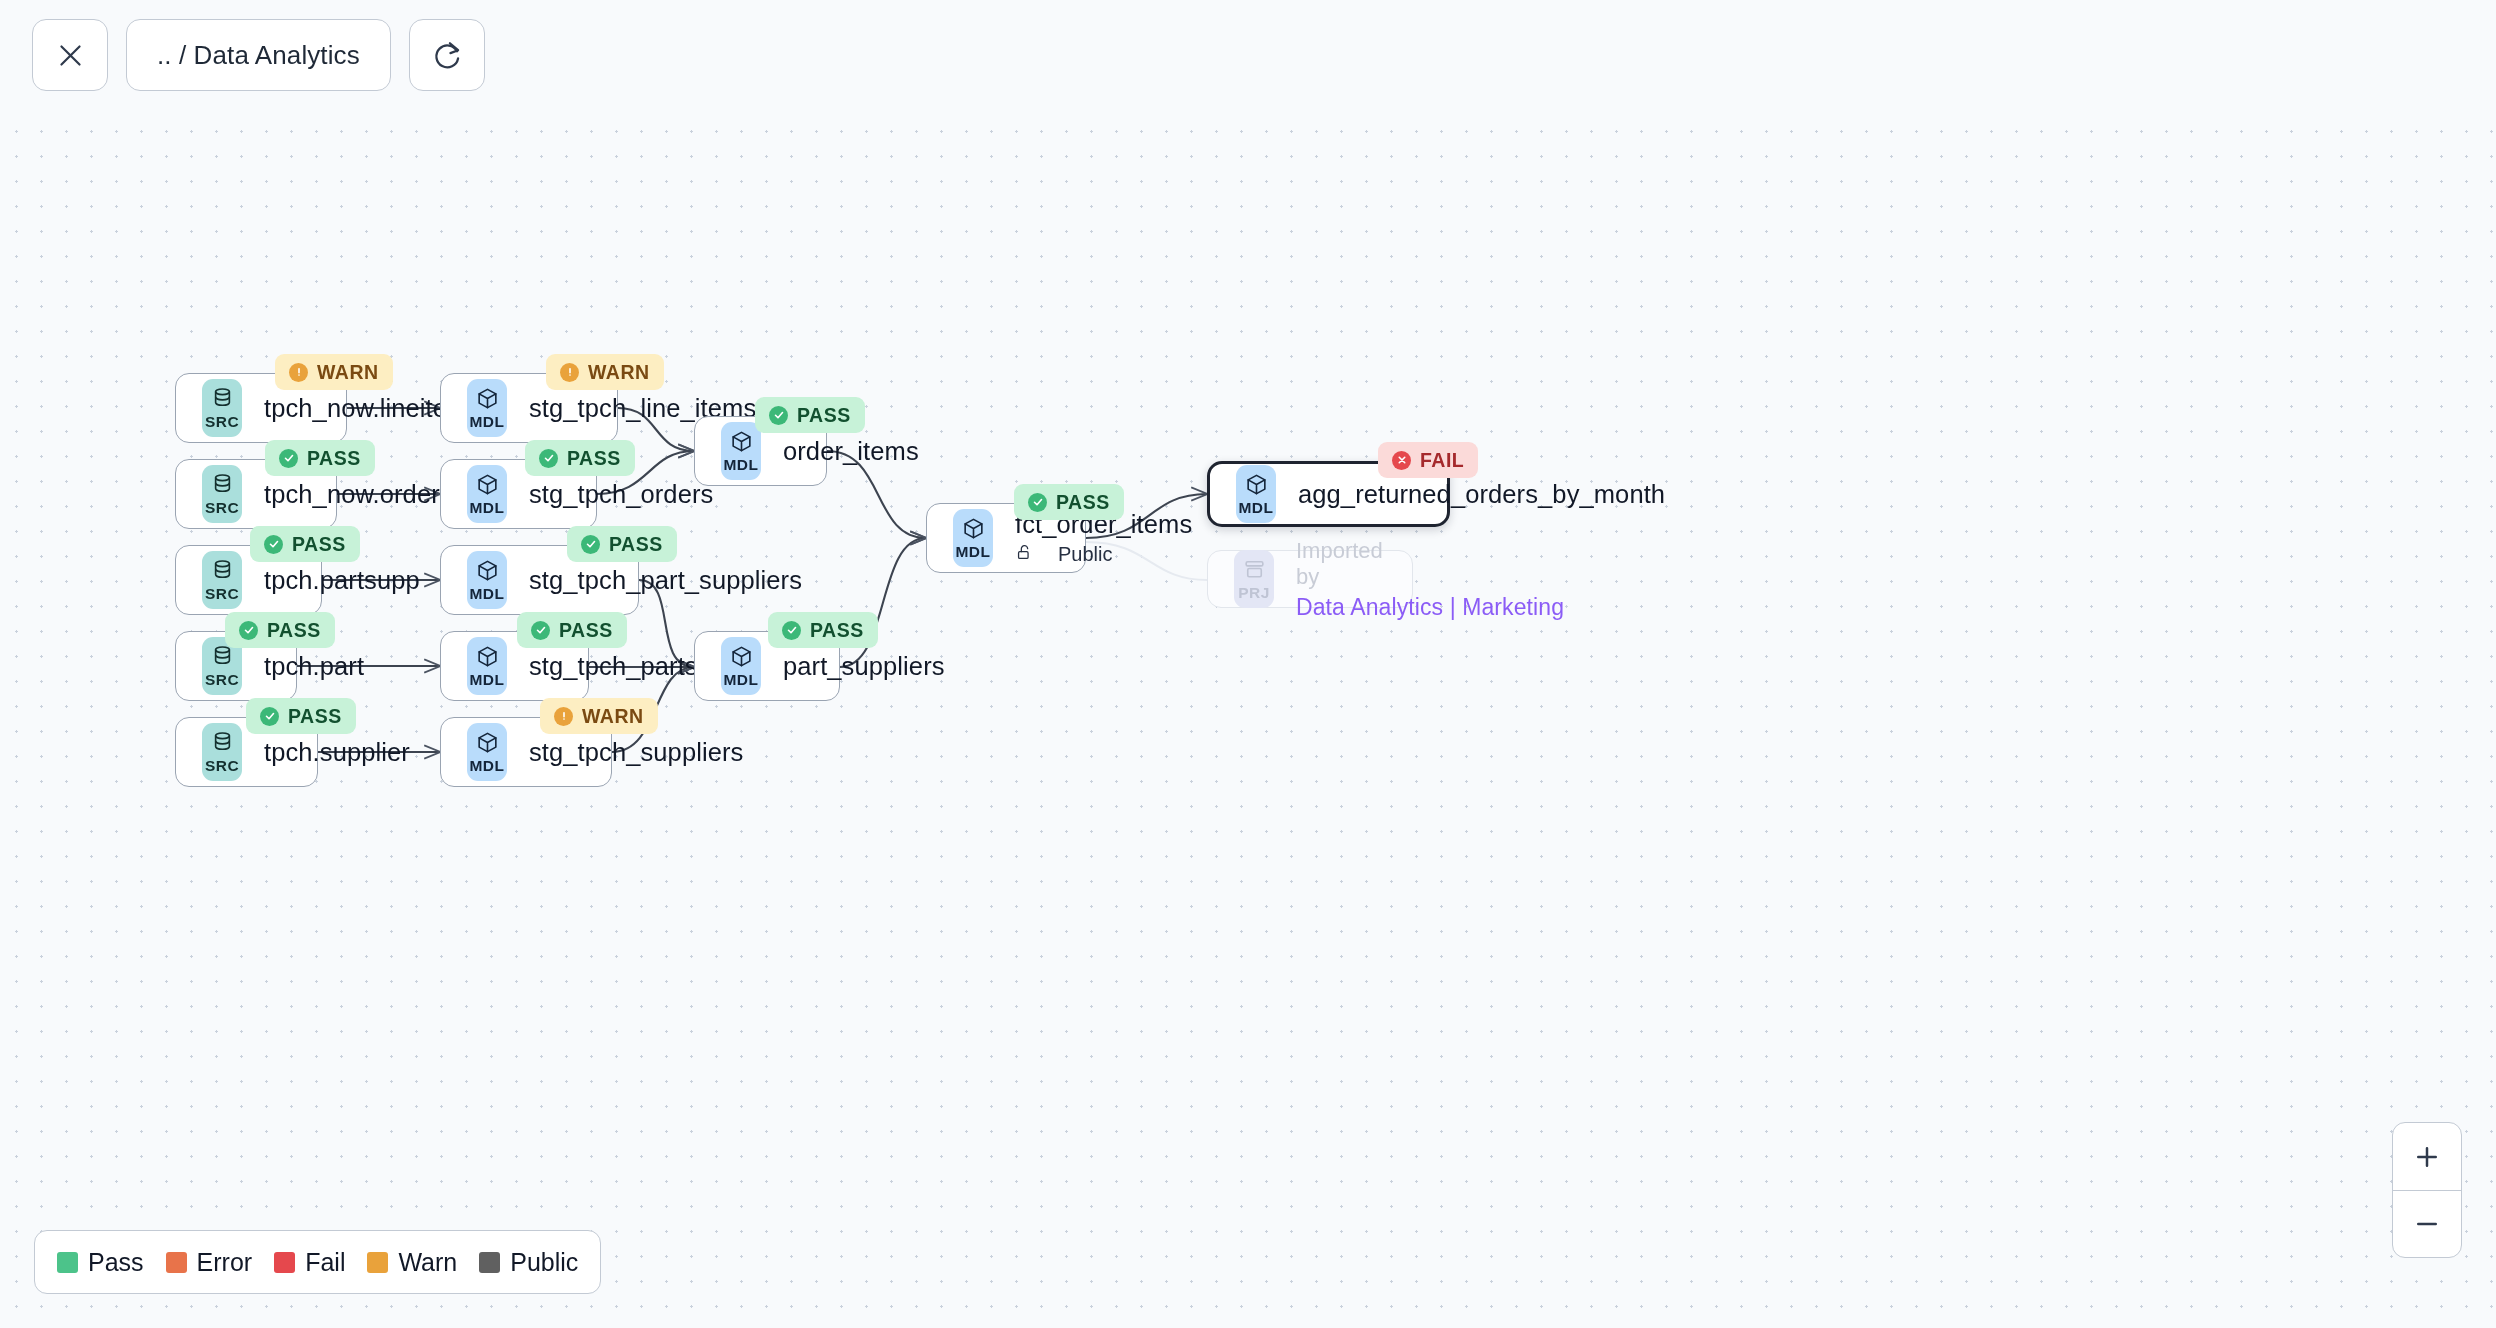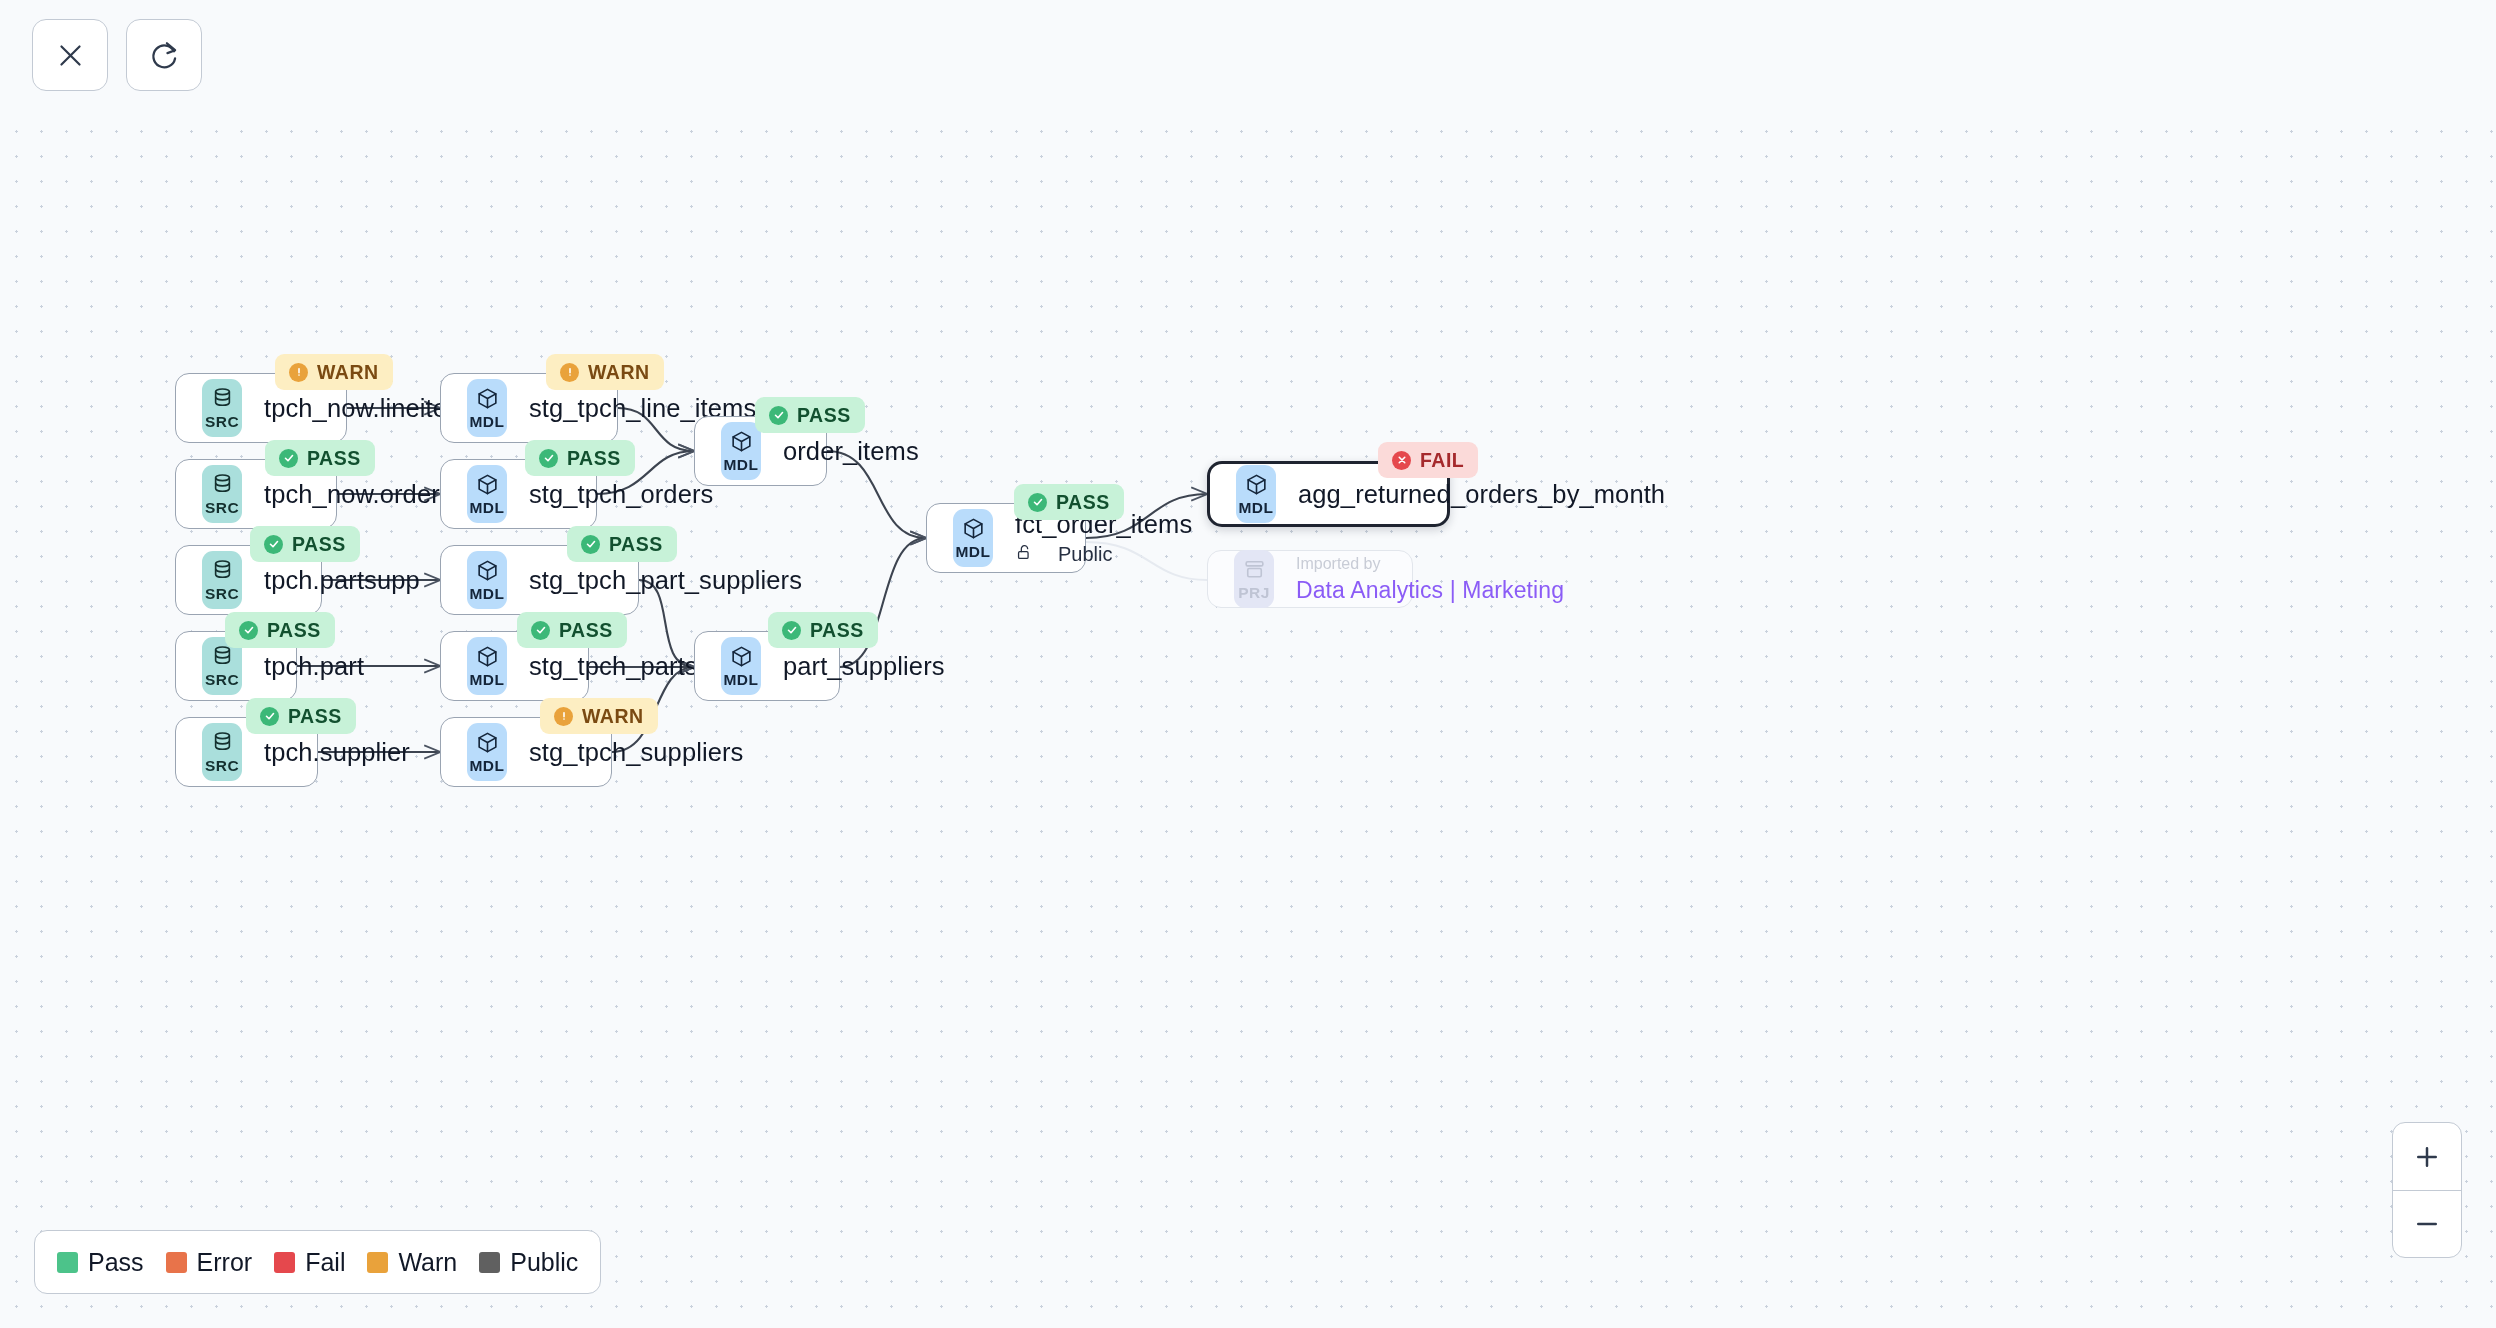--- a/index.html
+++ b/index.html
@@ -158,21 +158,21 @@
   .nsub {
     display: flex;
     align-items: center;
     gap: 24px;
     font-size: 20px;
     color: #273042;
   }
   .nsub svg { width: 19px; height: 19px; flex: none; }
 
   .node.ghost .nlabel { color: #8b5cf6; font-size: 23px; }
-  .node.ghost .nsub-top { color: #c8ccd6; font-size: 16px; }
+  .node.ghost .nsub-top { color: #c8ccd6; font-size: 22px; }
   .nsub-top { font-size: 22px; color: #c8ccd6; }
 
   
   .badge {
     position: absolute;
     height: 36px;
     display: flex;
     align-items: center;
     gap: 9px;
     padding: 0 14px;
@@ -286,20 +286,23 @@
 <div id="app">
 
   <div class="topbar">
 
     <div class="tb-btn tb-close">
       <svg viewBox="0 0 24 24" fill="none" stroke="currentColor" stroke-width="1.7" stroke-linecap="round">
         <path d="M5 5 L19 19 M19 5 L5 19"></path>
       </svg>
     </div>
 
+    <div class="tb-btn tb-breadcrumb">
+      <span>.. / Data Analytics</span>
+    </div>
 
 
     <div class="tb-btn tb-icon">
       <svg viewBox="0 0 24 24" fill="none" stroke="#2f3a4c" stroke-width="1.7" stroke-linecap="round" stroke-linejoin="round">
         <path d="M19.5 9.2 A8.2 8.2 0 1 0 20.3 14.6"></path>
         <path d="M14.2 3.2 L20.3 8.4 L14.6 10.6"></path>
       </svg>
     </div>
   </div>
 

